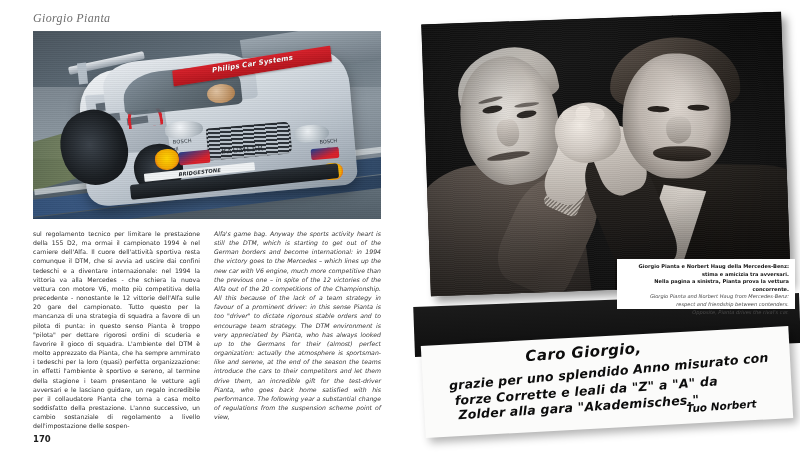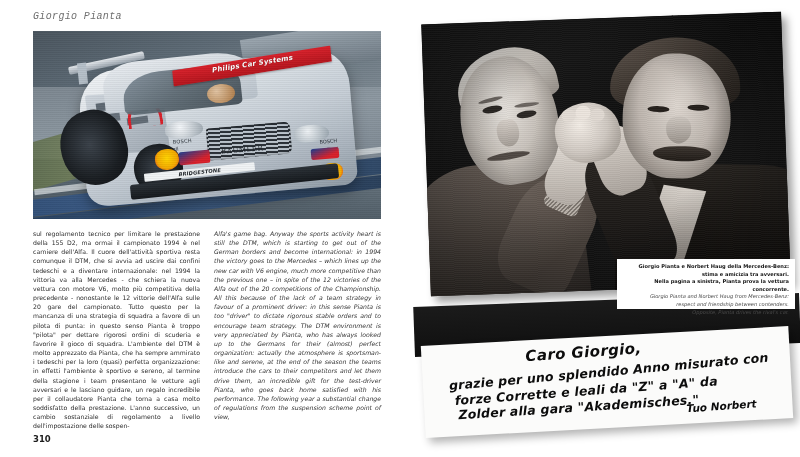--- a/index.html
+++ b/index.html
@@ -18,23 +18,23 @@
   
   #left-page {
     position: absolute;
     left: 0; top: 0;
     width: 414px; height: 457px;
     background: #ffffff;
   }
   #running-head {
     position: absolute;
     left: 33px; top: 11px;
-    font-family: Liberation Mono, monospace;
+    font-family: Liberation Serif, serif;
     font-style: italic;
-    font-size: 10px;
+    font-size: 12px;
     letter-spacing: 0.35px;
     color: #6e6e6e;
   }
 
   
   #car-photo {
     position: absolute;
     left: 33px; top: 31px;
     width: 348px; height: 188px;
     overflow: hidden;
@@ -613,21 +613,21 @@
 L'anno successivo, un cambio sostanziale di regolamento a livello dell'impostazione delle sospen-</p>
       </div>
       <div class="col en">
         <p>Alfa's game bag.
 Anyway the sports activity heart is still the DTM, which is starting to get out of the German borders and become international: in 1994 the victory goes to the Mercedes – which lines up the new car with V6 engine, much more competitive than the previous one – in spite of the 12 victories of the Alfa out of the 20 competitions of the Championship. All this because of the lack of a team strategy in favour of a prominent driver: in this sense Pianta is too "driver" to dictate rigorous stable orders and to encourage team strategy.
 The DTM environment is very appreciated by Pianta, who has always looked up to the Germans for their (almost) perfect organization: actually the atmosphere is sportsman-like and serene, at the end of the season the teams introduce the cars to their competitors and let them drive them, an incredible gift for the test-driver Pianta, who goes back home satisfied with his performance.
 The following year a substantial change of regulations from the suspension scheme point of view,</p>
       </div>
     </div>
 
-    <div id="page-number">310</div>
+    <div id="page-number">170</div>
   </div>
 
   <div id="right-page">
 
     <div id="section-head">[ UOMO ALFA - ALFA MAN ]</div>
 
     <div id="note-backdrop"></div>
 
     <div id="portrait-photo">
       <div class="pp pp-bg"></div>

